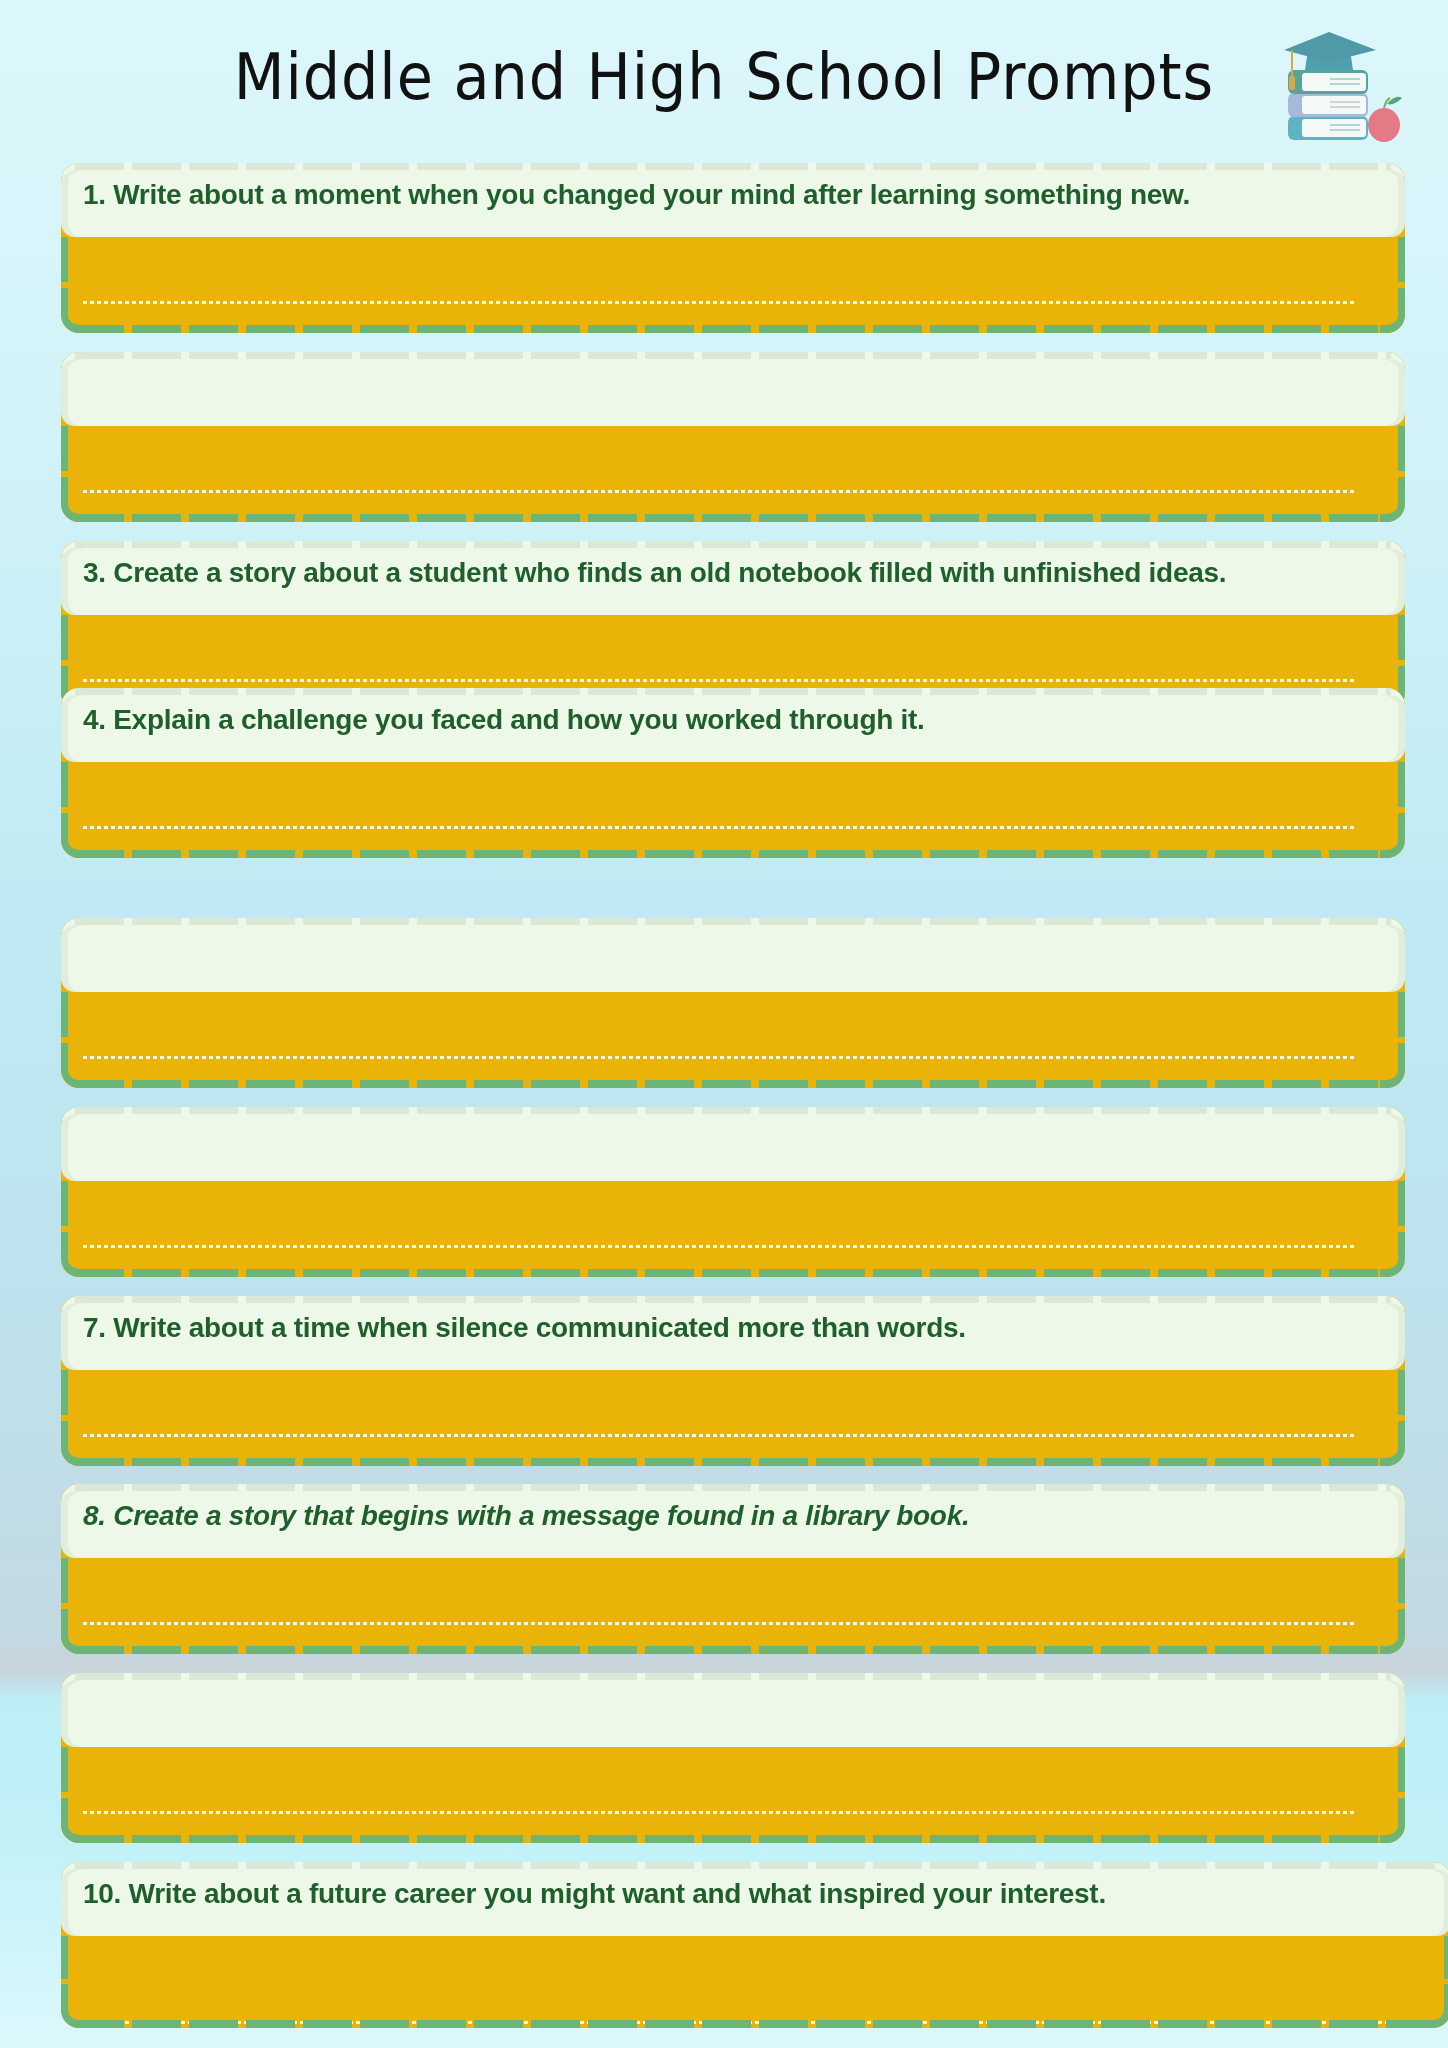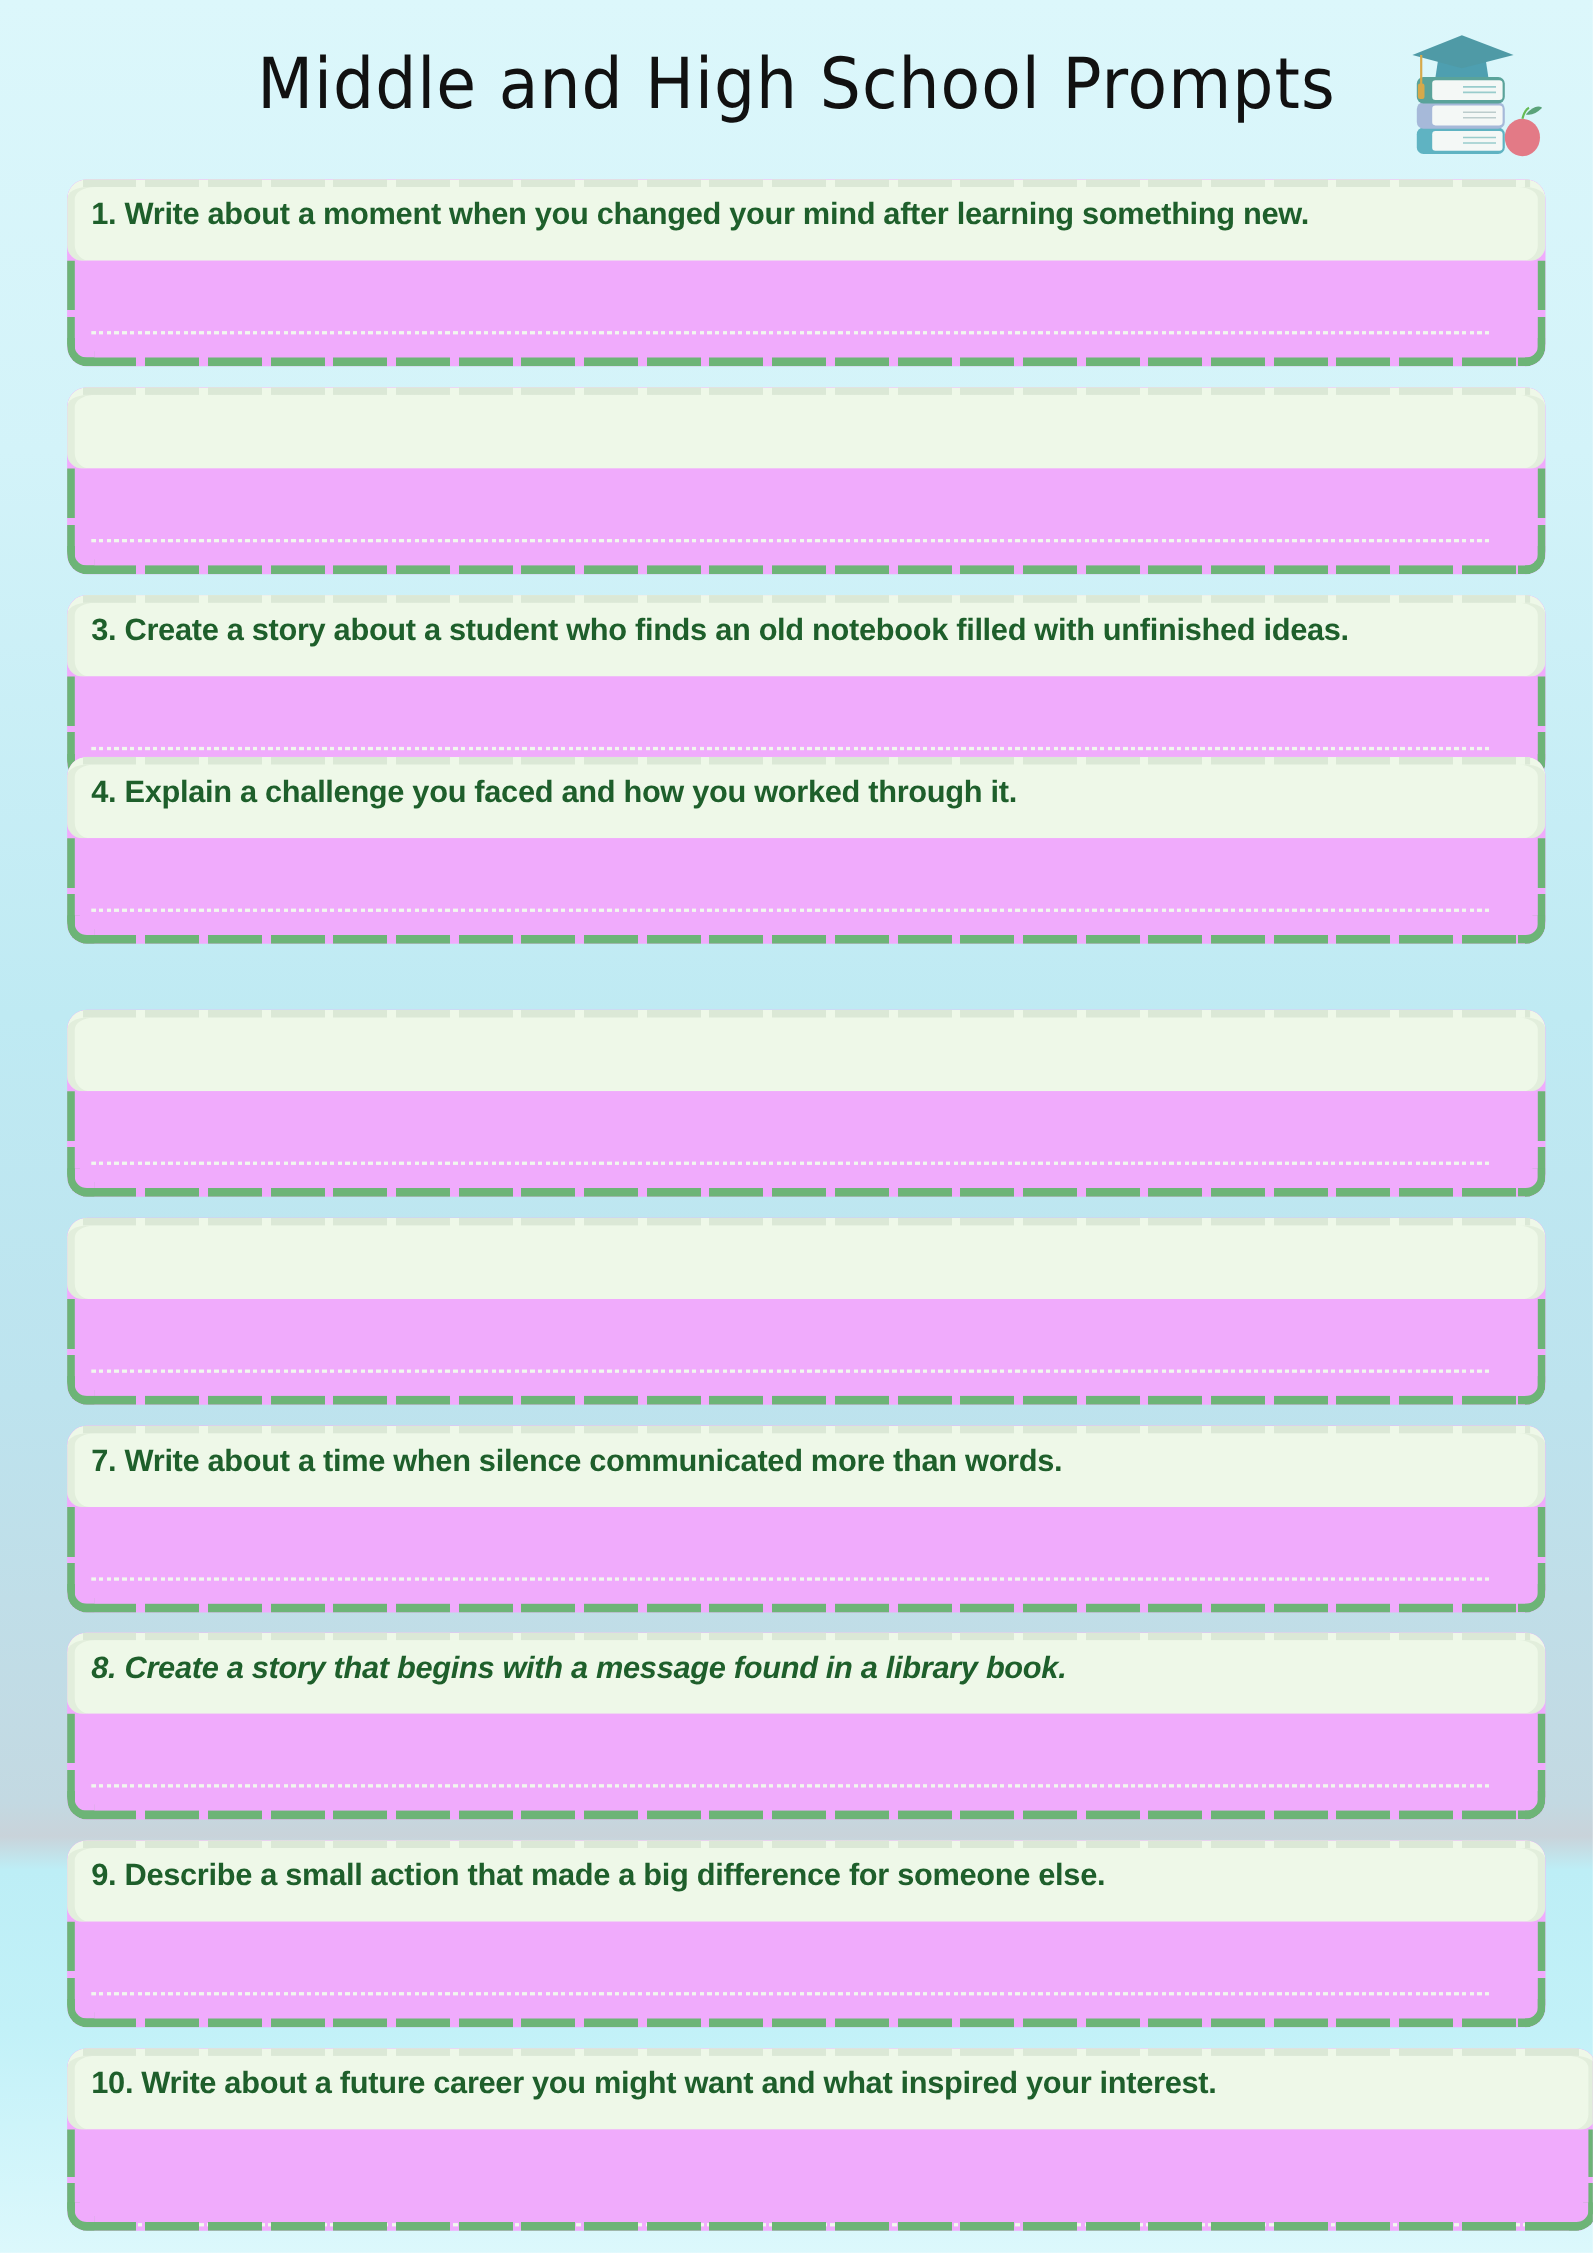--- a/index.html
+++ b/index.html
@@ -11,21 +11,21 @@
   .title {
     position: absolute; left: 0; width: 1448px; top: 40px; text-align: center;
     font-family: "DejaVu Sans", sans-serif; font-size: 64px; color: #111;
     letter-spacing: 1px; font-weight: normal;
     transform: scaleX(0.92);
   }
   .logo { position: absolute; left: 1280px; top: 30px; width: 130px; height: 115px; }
   .card {
     position: absolute; left: 61px; width: 1344px;
     border-radius: 18px; overflow: hidden;
-    background: #f0abfc;
+    background: #eab308;
   }
   .card .edge-top {
     position: absolute; left: 14px; right: 14px; top: 0; height: 7px;
     background: repeating-linear-gradient(90deg, #dbe8d6 0 49px, transparent 49px 57px);
   }
   .card .edge-bottom {
     position: absolute; left: 14px; right: 14px; bottom: 0; height: 8px;
     background: repeating-linear-gradient(90deg, #6db477 0 49px, transparent 49px 57px);
   }
   .card .edge-left, .card .edge-right {
@@ -177,21 +177,20 @@
   <div class="edge-left"></div>
     <div class="edge-right"></div>
   <div class="edge-bottom"></div>
   <div class="corner-bl"></div>
     <div class="corner-br"></div>
 </div>
 
 <div class="card" style="top:1673px;height:170px;">
   <div class="header"></div>
   <div class="edge-top"></div>
-  <div class="prompt">9. Describe a small action that made a big difference for someone else.</div>
   <div class="write-line" style="top:138px;"></div>
   <div class="edge-left"></div>
     <div class="edge-right"></div>
   <div class="edge-bottom"></div>
   <div class="corner-bl"></div>
     <div class="corner-br"></div>
 </div>
 
 <div class="card" style="top:1862px;height:166px;padding-left:46px;">
   <div class="header"></div>

